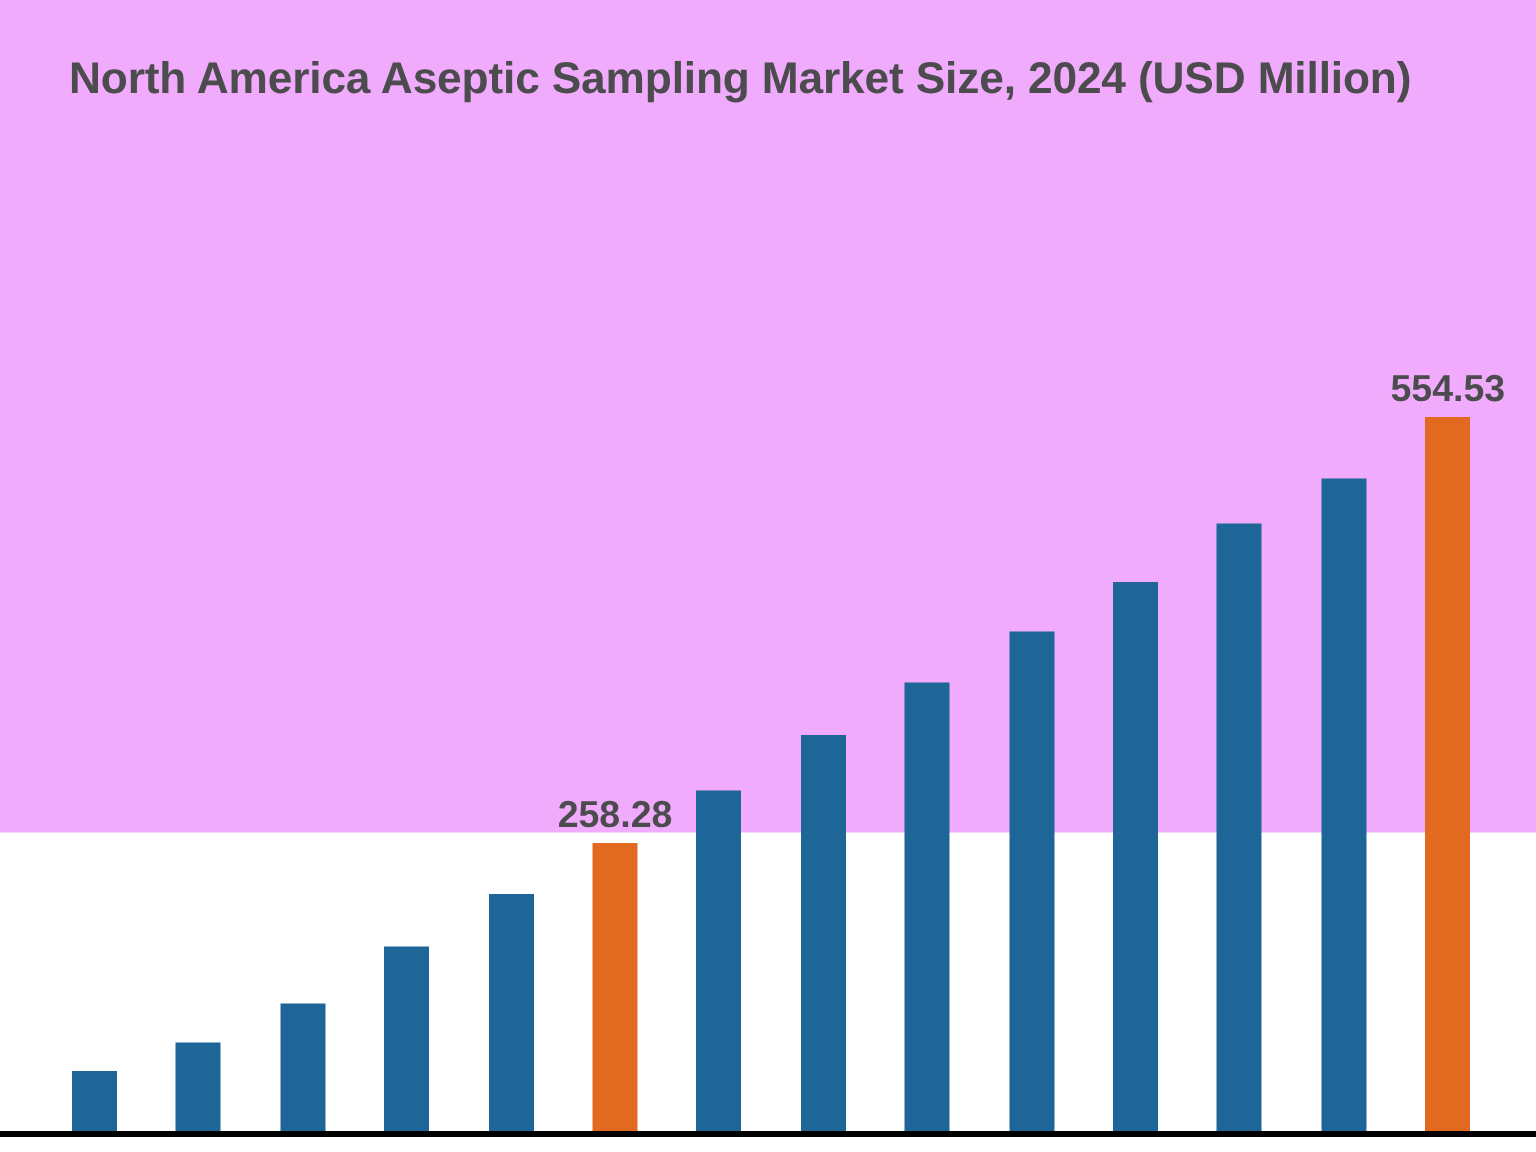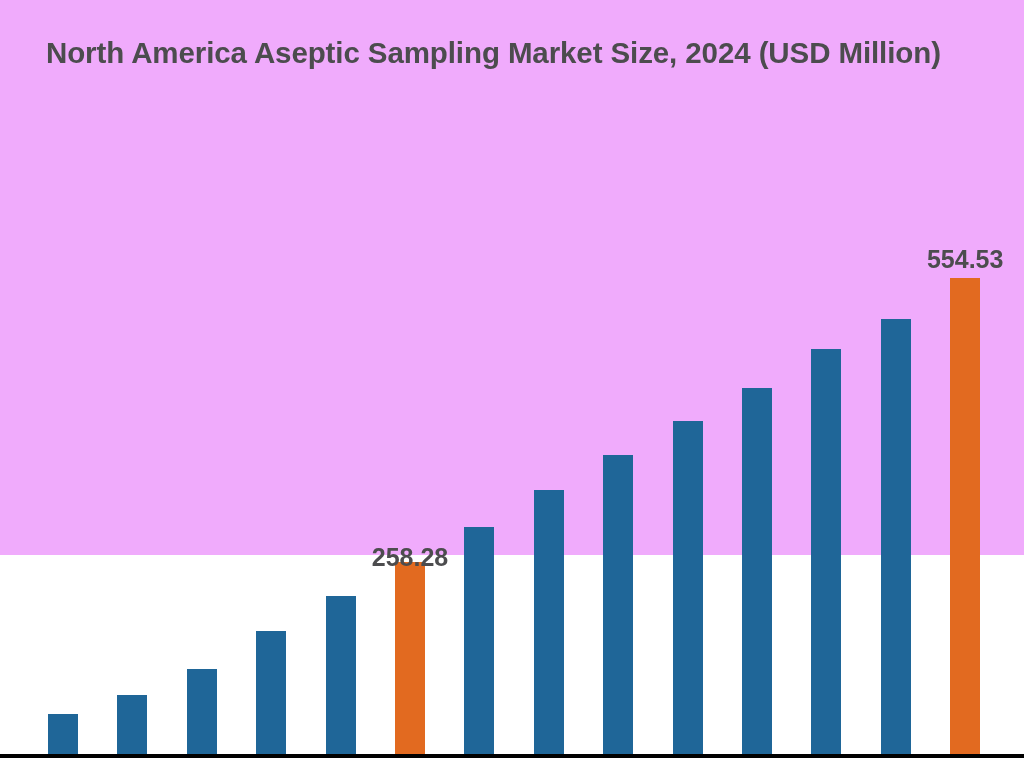--- a/index.html
+++ b/index.html
@@ -117,21 +117,21 @@
         <div class="bar bar-blue" style="left: 533.8px; height: 264.031px;"></div>
         <div class="bar bar-blue" style="left: 603.2px; height: 299.023px;"></div>
         <div class="bar bar-blue" style="left: 672.6px; height: 332.961px;"></div>
         <div class="bar bar-blue" style="left: 742px; height: 366.036px;"></div>
         <div class="bar bar-blue" style="left: 811.4px; height: 404.959px;"></div>
         <div class="bar bar-blue" style="left: 880.8px; height: 434.967px;"></div>
         <div class="bar bar-accent" style="left: 950.2px; height: 476.028px;"></div>
       </div>
 
     <div id="labels-layer">
-        <div class="data-label" style="left: 340px; top: 428.987px; margin-top: 14px;">258.28</div>
+        <div class="data-label" style="left: 340px; top: 428.987px;">258.28</div>
         <div class="data-label" style="left: 895.2px; top: 144.972px;">554.53</div>
       </div>
 
     <div id="axis-line"></div>
 
     <div id="tick-layer">
         <div class="tick-label" style="left: 48px;">2019</div>
         <div class="tick-label" style="left: 117.4px;">2020</div>
         <div class="tick-label" style="left: 186.8px;">2021</div>
         <div class="tick-label" style="left: 256.2px;">2022</div>

